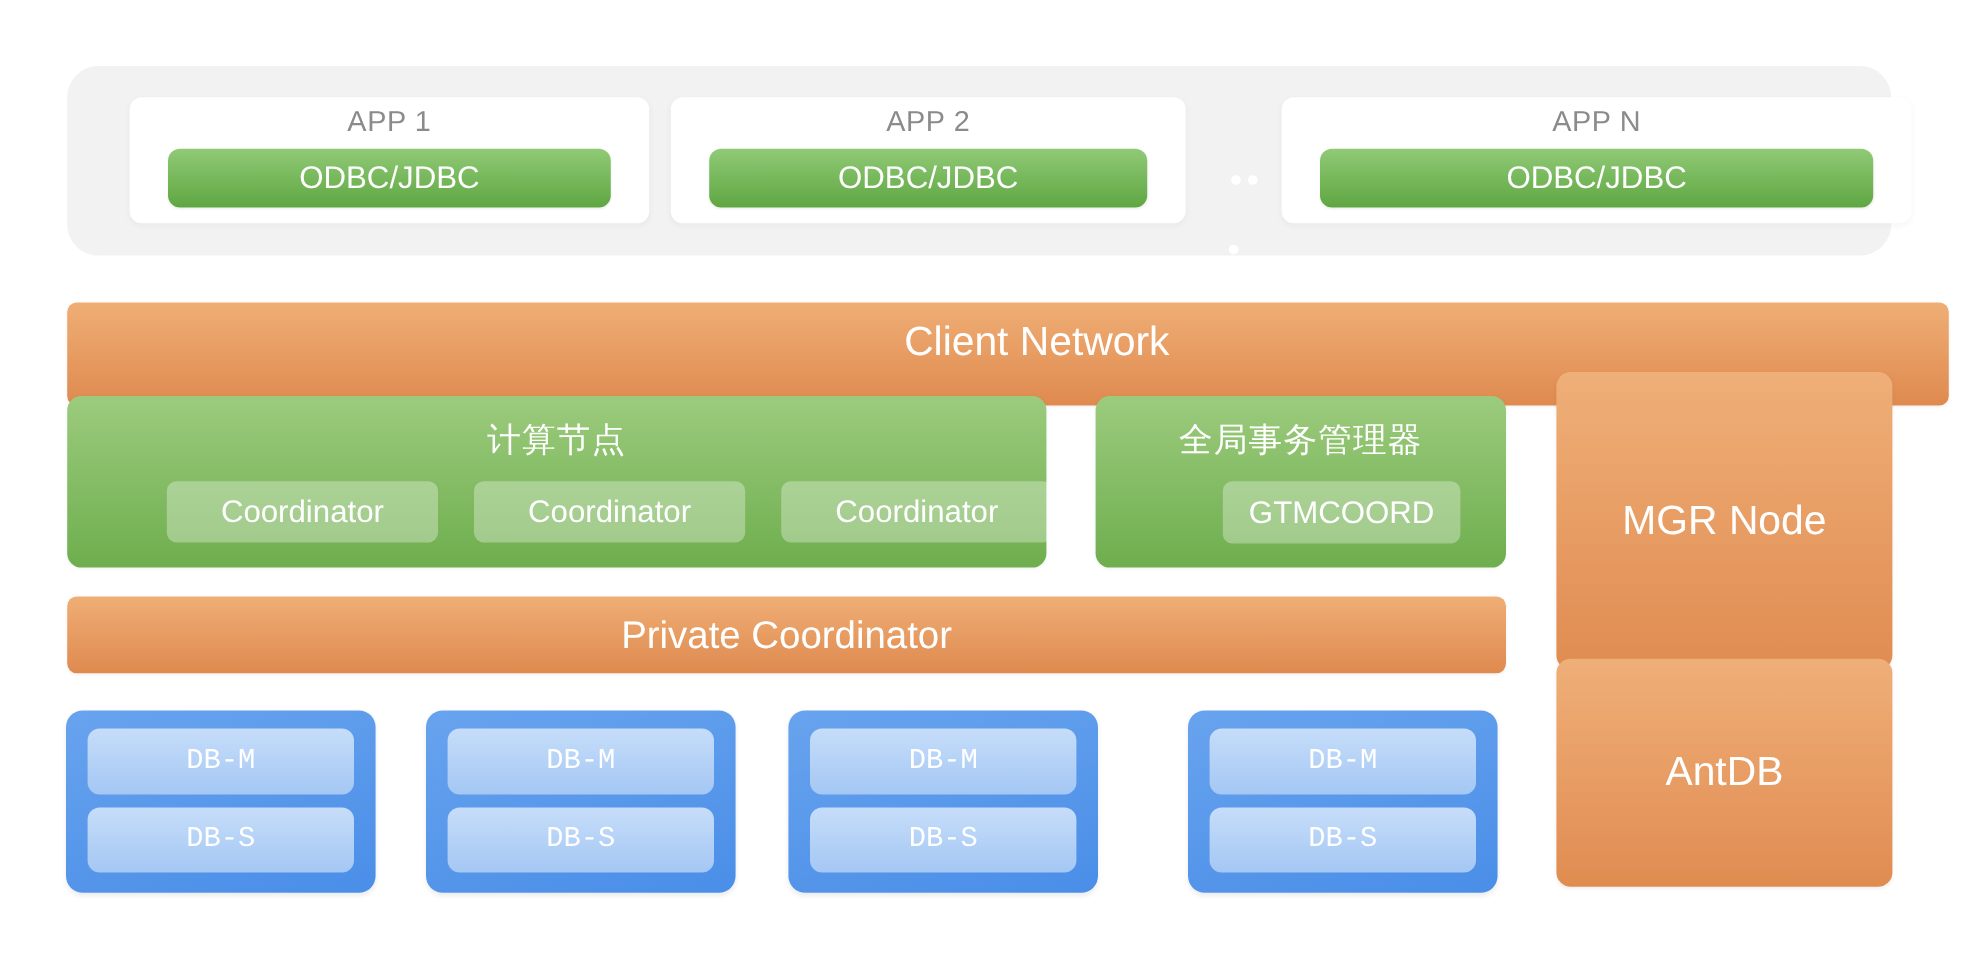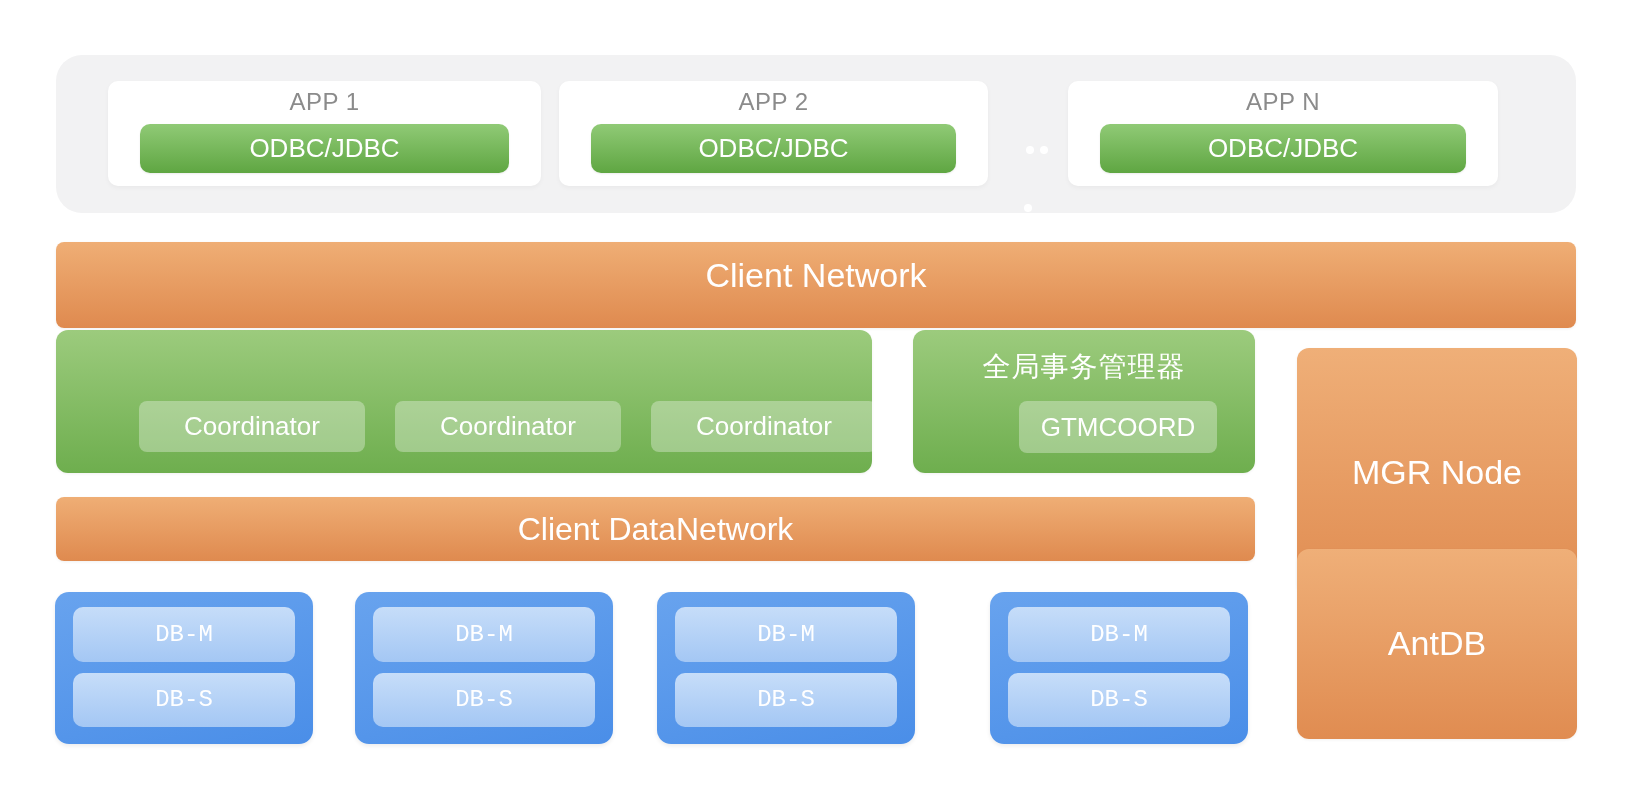--- a/index.html
+++ b/index.html
@@ -7,56 +7,56 @@
   .canvas{position:relative;width:1635px;height:810px;background:#ffffff;overflow:hidden;}
 
   .abs{position:absolute;}
 
   
   .app-container{left:56px;top:55px;width:1520px;height:158px;background:#f2f2f3;border-radius:26px;}
   .app-card{position:absolute;top:26px;height:105px;background:#ffffff;border-radius:10px;
             box-shadow:0 2px 5px rgba(0,0,0,0.04);}
   .app-card.c1{left:36px;width:433px;margin-left:16px;}
   .app-card.c2{left:503px;width:429px;}
-  .app-card.c3{left:1012px;width:430px;}
+  .app-card.c3{left:1012px;width:485px;padding-left:40px;}
   .app-title{position:absolute;left:0;right:0;top:7px;text-align:center;
              font-size:24px;color:#8b8b8b;letter-spacing:0.5px;}
   .odbc-chip{position:absolute;left:32px;right:32px;top:43px;height:49px;border-radius:10px;
              background:linear-gradient(180deg,#90ca76 0%,#5fa642 100%);
              color:#ffffff;font-size:26px;line-height:49px;text-align:center;
              box-shadow:0 1px 2px rgba(0,0,0,0.08);}
   .dot{position:absolute;width:8px;height:8px;border-radius:50%;background:#ffffff;}
   .dot.d1{left:1026px;top:146px;}
   .dot.d2{left:1040px;top:146px;}
   .dot.d3{left:1024px;top:204px;}
 
   
   .net-bar{border-radius:8px;background:linear-gradient(180deg,#efae75 0%,#df8a4f 100%);
            color:#ffffff;text-align:center;box-shadow:0 1px 3px rgba(0,0,0,0.06);}
-  .client-net{left:56px;top:242px;width:1520px;height:86px;font-size:34px;line-height:67px;}
+  .client-net{left:56px;top:252px;width:1520px;height:86px;font-size:34px;line-height:67px;padding-left:48px;}
   .private-net{left:56px;top:497px;width:1199px;height:64px;font-size:32px;line-height:64px;}
 
   
   .green-box{border-radius:12px;background:linear-gradient(180deg,#9ccb7d 0%,#6eae4e 100%);
              box-shadow:0 1px 3px rgba(0,0,0,0.06);}
   .compute-box{left:56px;top:330px;width:816px;height:143px;}
   .gtm-box{left:913px;top:330px;width:342px;height:143px;}
   .green-title{position:absolute;left:0;right:0;top:18px;text-align:center;
                color:#ffffff;font-size:28px;letter-spacing:1px;}
   .sub-chip{position:absolute;border-radius:8px;background:rgba(255,255,255,0.32);
             color:#ffffff;font-size:26px;text-align:center;margin-left:46px;}
   .coord{top:71px;width:226px;height:51px;line-height:51px;}
   .coord.k1{left:37px;} .coord.k2{left:293px;} .coord.k3{left:549px;}
   .gtmcoord{left:60px;top:71px;width:198px;height:52px;line-height:52px;text-align:center;}
 
   
   .orange-box{border-radius:12px;background:linear-gradient(180deg,#efaf78 0%,#e08c51 100%);
               color:#ffffff;display:flex;align-items:center;justify-content:center;
               flex-direction:column;box-shadow:0 1px 3px rgba(0,0,0,0.06);}
-  .mgr-box{left:1297px;top:348px;width:280px;height:248px;font-size:34px;}
+  .mgr-box{left:1297px;top:310px;width:280px;height:248px;font-size:34px;}
   .cc-box{left:1297px;top:549px;width:280px;height:190px;font-size:34px;line-height:1.28;text-align:center;}
 
   
   .db-group{top:592px;width:258px;height:152px;border-radius:14px;
             background:linear-gradient(165deg,#68a3ee 0%,#4a8ee8 100%);
             box-shadow:0 2px 4px rgba(0,0,0,0.08);}
   .db-group.g1{left:55px;} .db-group.g2{left:355px;} .db-group.g3{left:657px;} .db-group.g4{left:990px;}
   .db-chip{position:absolute;left:18px;width:222px;border-radius:10px;
            background:linear-gradient(180deg,#c6ddf9 0%,#a4c7f4 100%);
            color:#ffffff;font-size:24px;text-align:center;font-family:Liberation Mono, monospace;}
@@ -86,35 +86,36 @@
     </div>
   </div>
 
   <div class="dot d1"></div>
   <div class="dot d2"></div>
   <div class="dot d3"></div>
 
   <div class="abs net-bar client-net">Client Network</div>
 
   <div class="abs green-box compute-box">
+    <div class="green-title">计算节点</div>
     <div class="sub-chip coord k1">Coordinator</div>
     <div class="sub-chip coord k2">Coordinator</div>
     <div class="sub-chip coord k3">Coordinator</div>
   </div>
 
   <div class="abs green-box gtm-box">
     <div class="green-title">全局事务管理器</div>
     <div class="sub-chip gtmcoord">GTMCOORD</div>
   </div>
 
   <div class="abs orange-box mgr-box">
     <span>MGR Node</span>
   </div>
 
-  <div class="abs net-bar private-net">Client DataNetwork</div>
+  <div class="abs net-bar private-net">Private Coordinator</div>
 
   <div class="abs db-group g1">
     <div class="db-chip db-m">DB-M</div>
     <div class="db-chip db-s">DB-S</div>
   </div>
   <div class="abs db-group g2">
     <div class="db-chip db-m">DB-M</div>
     <div class="db-chip db-s">DB-S</div>
   </div>
   <div class="abs db-group g3">

